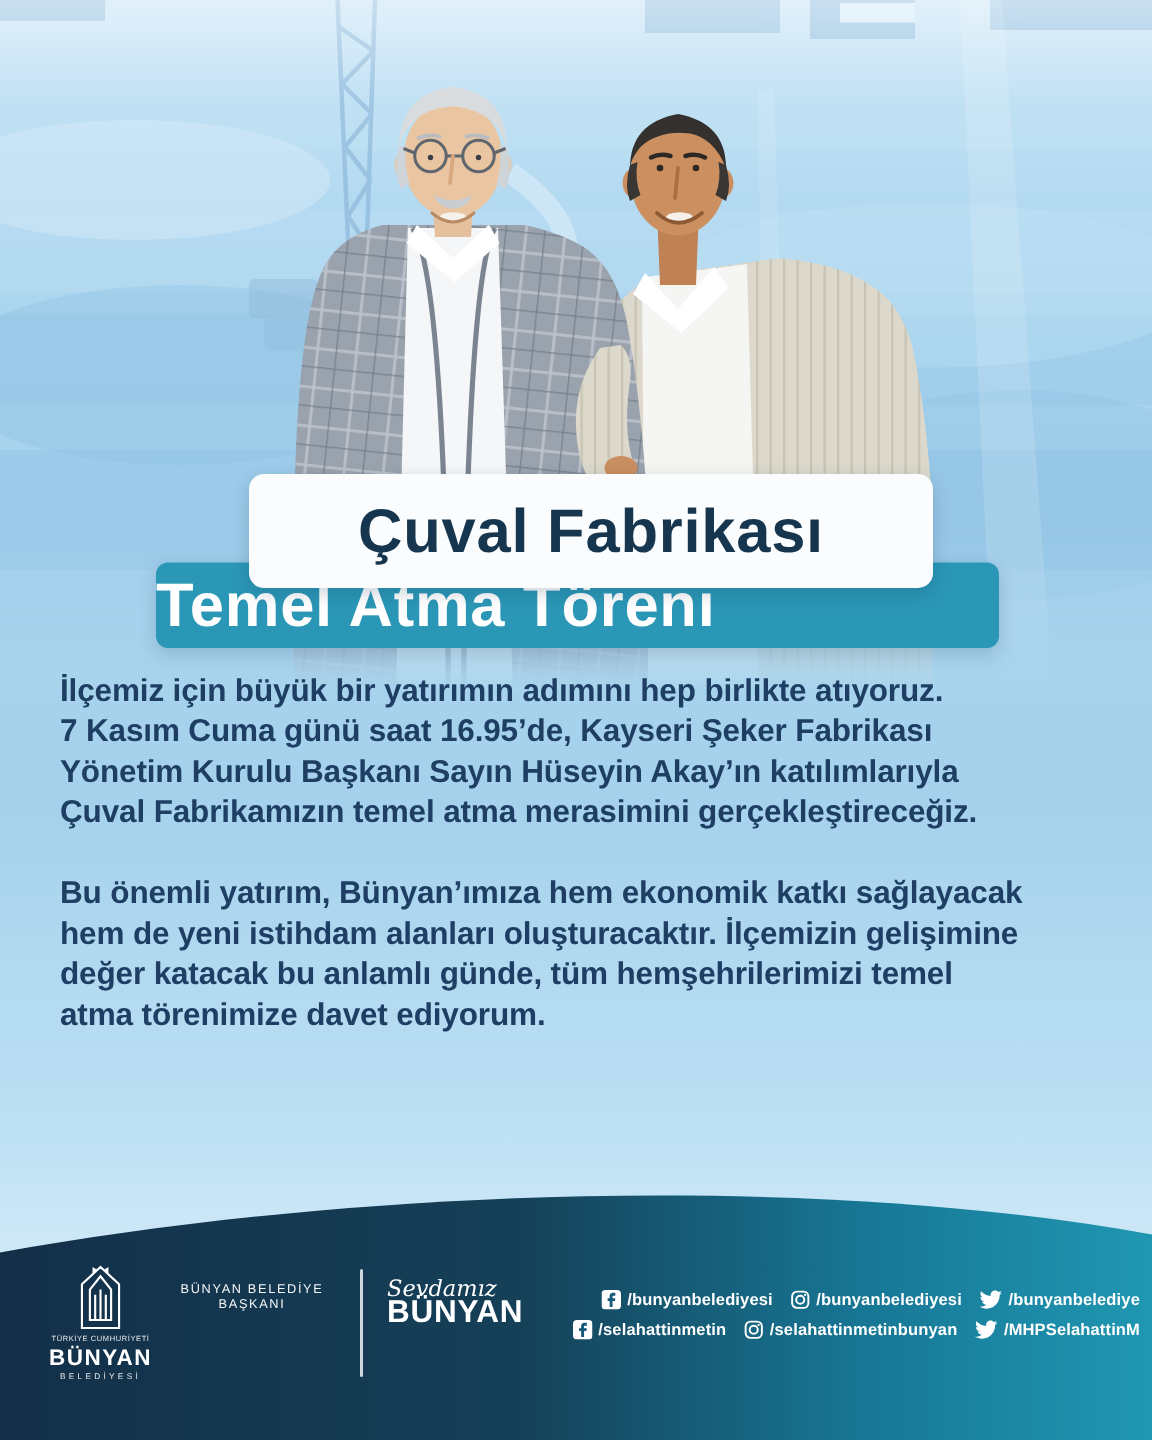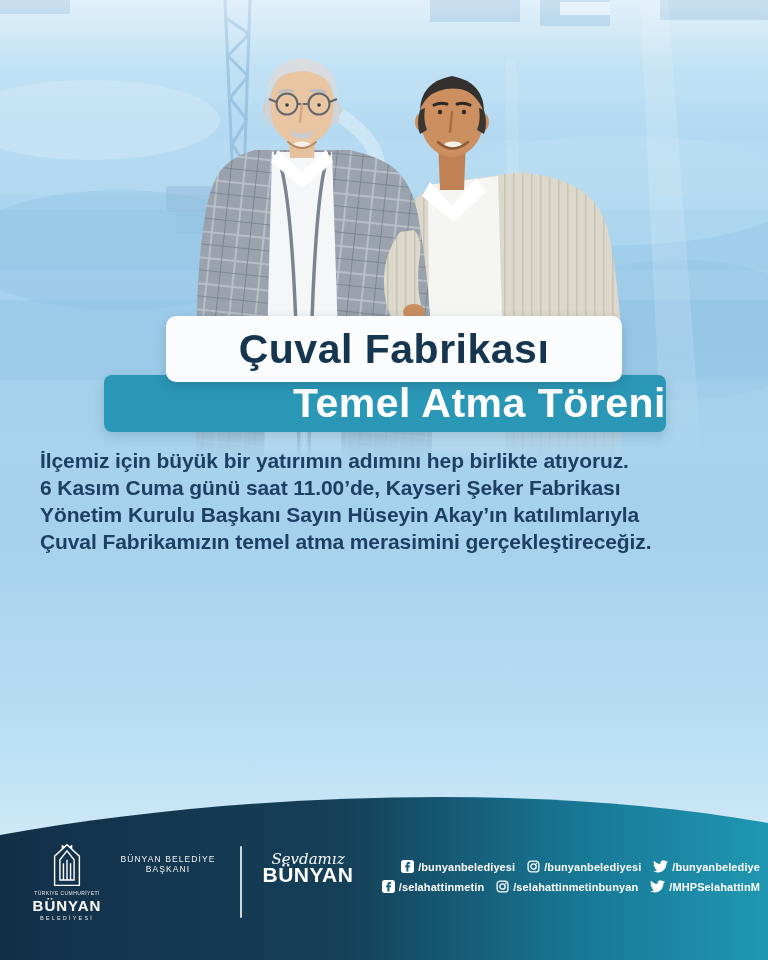--- a/index.html
+++ b/index.html
@@ -5,28 +5,28 @@
   html,body{margin:0;padding:0;background:#e8eef2;}
   .poster{
     position:relative;width:768px;height:960px;overflow:hidden;
     font-family:"Liberation Sans",sans-serif;
     background:linear-gradient(180deg,#c6e4f6 0%,#abd6ef 30%,#a5d1ec 55%,#bce0f4 78%,#d9edf9 92%,#e2f1fa 100%);
   }
   
   .photo{position:absolute;top:0;left:0;width:768px;height:460px;}
   
   .banner-white{
-    position:absolute;left:166px;top:316px;width:456px;height:66px;
+    position:absolute;left:166px;top:316px;width:456px;height:76px;
     background:#fbfcfd;border-radius:10px;display:flex;align-items:center;justify-content:center;
     box-shadow:0 4px 12px rgba(20,50,80,.20);z-index:5;
   }
   .banner-white .t{font-size:41px;font-weight:800;color:#16364f;letter-spacing:.5px;}
   .banner-teal{
     position:absolute;left:104px;top:375px;width:562px;height:57px;
-    background:#2b97b6;border-radius:8px;display:flex;align-items:center;justify-content:flex-end;
+    background:#2b97b6;border-radius:8px;display:flex;align-items:center;justify-content:flex-start;
     box-shadow:0 4px 12px rgba(20,50,80,.18);z-index:4;
   }
   .banner-teal .t{font-size:41px;font-weight:800;color:#ffffff;letter-spacing:.5px;}
   
   .body-copy{position:absolute;left:40px;top:447px;width:706px;z-index:3;}
   .body-copy p{
     margin:0 0 27px 0;font-size:21px;line-height:27px;font-weight:700;
     color:#1e3f63;white-space:pre-line;letter-spacing:-0.1px;
   }
   
@@ -36,21 +36,21 @@
   .emblem-block{position:absolute;left:32px;top:52px;width:70px;text-align:center;}
   .emblem-block .svg-wrap{height:46px;}
   .logo-line1{font-size:5px;letter-spacing:.4px;opacity:.9;margin-top:2px;}
   .logo-name{font-size:15px;font-weight:800;letter-spacing:1px;margin-top:1px;}
   .logo-line3{font-size:5.5px;letter-spacing:2.2px;opacity:.9;margin-top:1px;}
   .mayor-block{position:absolute;left:102px;top:44px;width:132px;text-align:center;}
   .mayor-first{font-family:"DejaVu Serif",serif;font-style:italic;font-size:26px;line-height:26px;}
   .mayor-last{font-size:33px;font-weight:800;letter-spacing:1.5px;line-height:30px;margin-top:-4px;}
   .mayor-title{font-size:8.5px;letter-spacing:1.1px;margin-top:20px;opacity:.95;}
   .footer-divider{position:absolute;left:240px;top:56px;width:2px;height:72px;background:rgba(255,255,255,.8);border-radius:1px;}
-  .slogan-block{position:absolute;left:258px;top:62px;width:100px;text-align:center;}
+  .slogan-block{position:absolute;left:258px;top:62px;width:100px;text-align:left;}
   .slogan-script{font-family:"DejaVu Serif",serif;font-style:italic;font-size:15px;line-height:15px;}
   .slogan-name{font-size:21px;font-weight:800;letter-spacing:.5px;line-height:20px;margin-top:-2px;}
   .social-block{position:absolute;right:8px;top:70px;display:flex;flex-direction:column;gap:7px;align-items:flex-end;}
   .social-row{display:flex;gap:12px;align-items:center;}
   .social-item{display:flex;gap:4px;align-items:center;}
   .social-item svg{display:block;}
   .social-handle{font-size:11px;font-weight:700;letter-spacing:.1px;}
 </style>
 </head>
 <body>
@@ -179,23 +179,27 @@
 
   <div class="banner-white">
     <span class="t">Çuval Fabrikası</span>
   </div>
   <div class="banner-teal">
     <span class="t">Temel Atma Töreni</span>
   </div>
 
   <div class="body-copy">
     <p>İlçemiz için büyük bir yatırımın adımını hep birlikte atıyoruz.
-6 Kasım Cuma günü saat 11.00’de, Kayseri Şeker Fabrikası
+7 Kasım Cuma günü saat 16.95’de, Kayseri Şeker Fabrikası
 Yönetim Kurulu Başkanı Sayın Hüseyin Akay’ın katılımlarıyla
 Çuval Fabrikamızın temel atma merasimini gerçekleştireceğiz.</p>
+    <p>Bu önemli yatırım, Bünyan’ımıza hem ekonomik katkı sağlayacak
+hem de yeni istihdam alanları oluşturacaktır. İlçemizin gelişimine
+değer katacak bu anlamlı günde, tüm hemşehrilerimizi temel
+atma törenimize davet ediyorum.</p>
   </div>
 
   <div class="footer">
     <svg class="footer-curve" viewBox="0 0 768 170" xmlns="http://www.w3.org/2000/svg">
       <defs>
         <linearGradient id="footg" x1="0" y1="0" x2="1" y2="0">
           <stop offset="0" stop-color="#132f48"></stop>
           <stop offset="0.45" stop-color="#154058"></stop>
           <stop offset="0.75" stop-color="#177795"></stop>
           <stop offset="1" stop-color="#2097b2"></stop>

